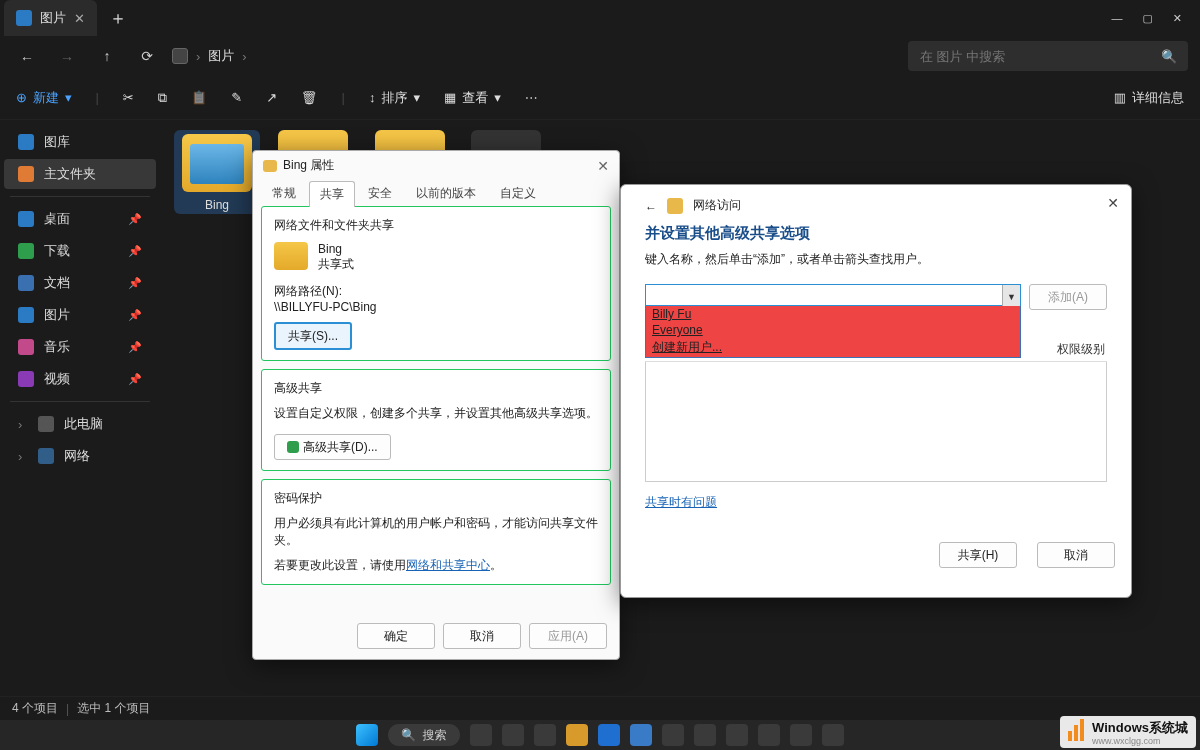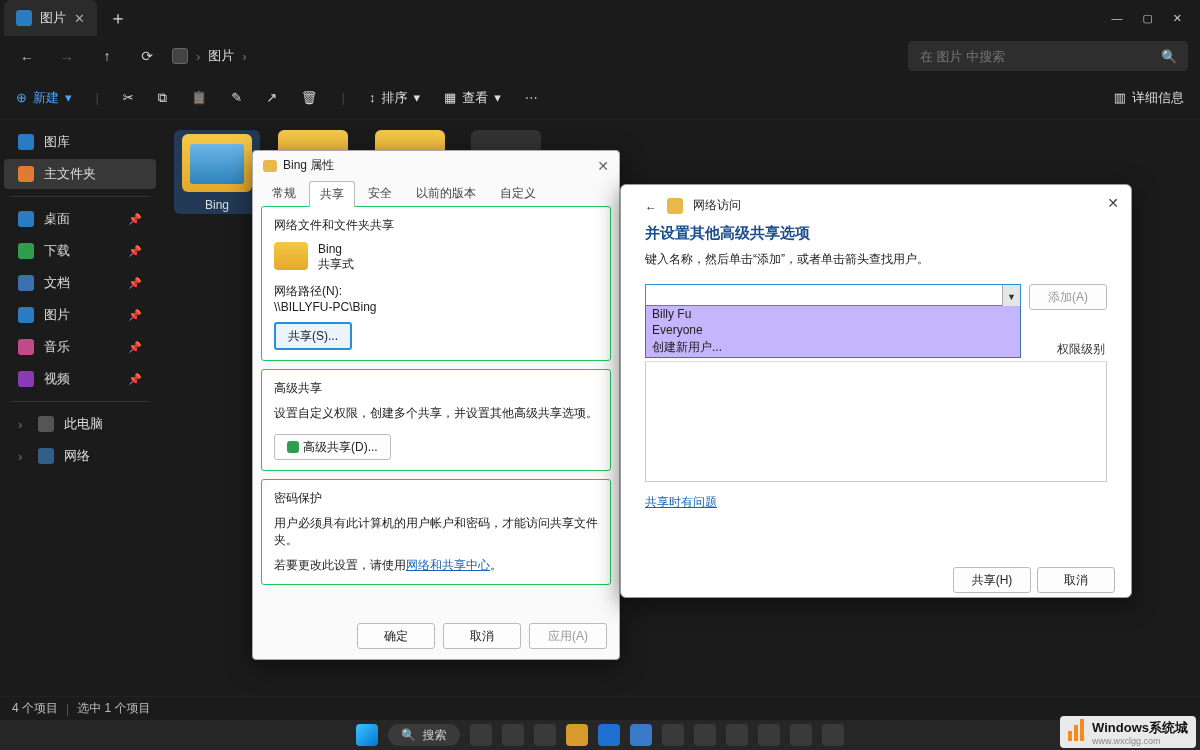--- a/index.html
+++ b/index.html
@@ -52,27 +52,27 @@
 
   
   .dlg-share{ position:absolute; left:620px; top:184px; width:512px; height:414px; background:#fff; border:1px solid #999; border-radius:6px; box-shadow:0 6px 24px rgba(0,0,0,.5); font-size:12px; color:#222; padding:12px 24px 14px;}
   .dlg-share .top{ display:flex; align-items:center; gap:10px; margin-bottom:10px;}
   .dlg-share .top .x{ position:absolute; right:12px; top:10px; font-size:14px; color:#444;}
   .dlg-share h3{ margin:10px 0 8px; font-size:15px; font-weight:600; color:#1a4e8a;}
   .dlg-share .combo{ display:flex; gap:8px; margin-top:16px;}
   .dlg-share .combo .box{ flex:1; position:relative;}
   .dlg-share .combo input{ width:100%; height:22px; padding:0 22px 0 4px; border:1px solid #2b8fd6; outline:none; font-size:12px;}
   .dlg-share .combo .dd{ position:absolute; right:1px; top:1px; bottom:1px; width:18px; background:#e6e6e6; border-left:1px solid #aaa; display:flex; align-items:center; justify-content:center; font-size:9px; color:#333;}
-  .dlg-share .list{ position:absolute; left:0; right:0; top:22px; background:#c4b5fd; border:1px solid #3a72b5; border-top:none; z-index:2;}
+  .dlg-share .list{ position:absolute; left:0; right:0; top:22px; background:#ef4444; border:1px solid #3a72b5; border-top:none; z-index:2;text-decoration:underline;}
   .dlg-share .list div{ padding:1px 6px; font-size:12px;}
   .dlg-share .userhdr{ display:flex; margin-top:28px; font-size:12px; color:#333; border-bottom:1px solid #ddd; padding:3px 2px;}
   .dlg-share .userhdr span:first-child{ flex:1;}
   .dlg-share .userbox{ height:120px; border:1px solid #ccc; border-top:none;}
   .dlg-share a{ color:#1863b5; text-decoration:underline;}
-  .dlg-share .footer{ position:absolute; right:16px; bottom:4px; display:flex; gap:6px;align-items:flex-end;}
+  .dlg-share .footer{ position:absolute; right:16px; bottom:29px; display:flex; gap:20px;align-items:flex-end;}
 
   .watermark{ position:absolute; right:4px; bottom:2px; display:flex; align-items:center; gap:6px; background:rgba(255,255,255,.9); padding:2px 8px; border-radius:4px;margin-top:20px;}
   .watermark .bars span{ display:inline-block; width:4px; margin-right:2px; background:#f28c1e;}
   .watermark .bars span:nth-child(1){height:10px}
   .watermark .bars span:nth-child(2){height:16px}
   .watermark .bars span:nth-child(3){height:22px}
   .watermark .txt{ font-size:13px; font-weight:700; color:#111; line-height:1;}
   .watermark .sub{ font-size:9px; color:#888; display:block;}
   .ic{width:16px;height:16px;display:inline-block;border-radius:3px;}
 </style>

